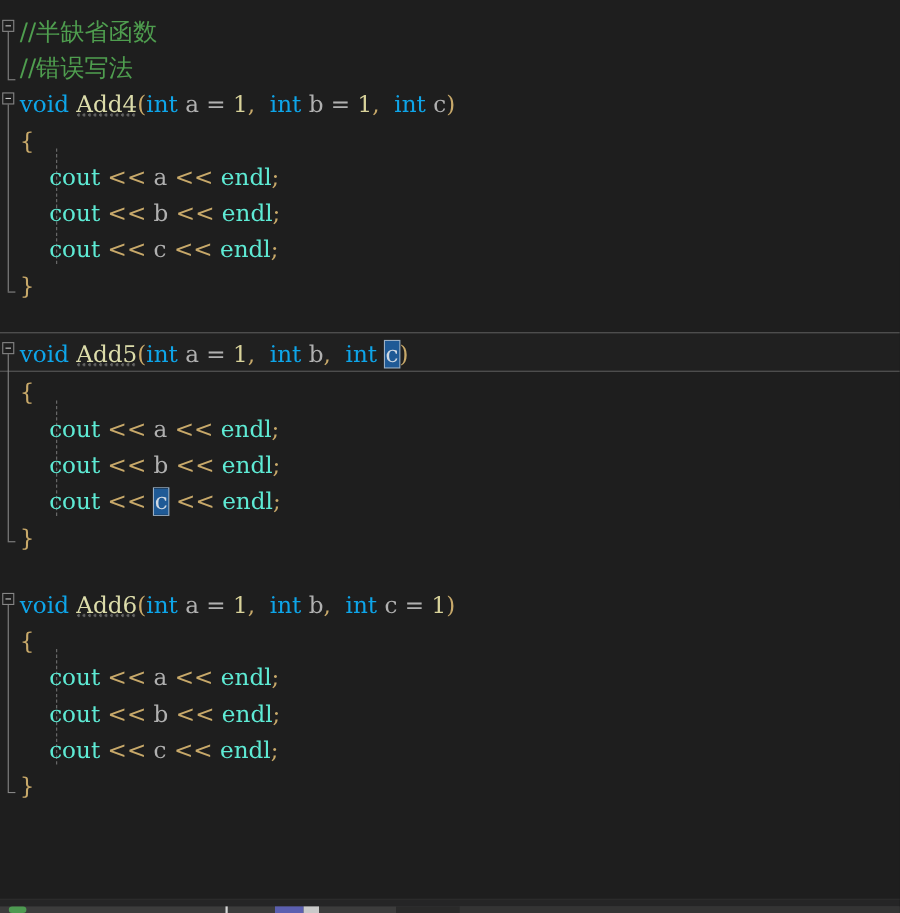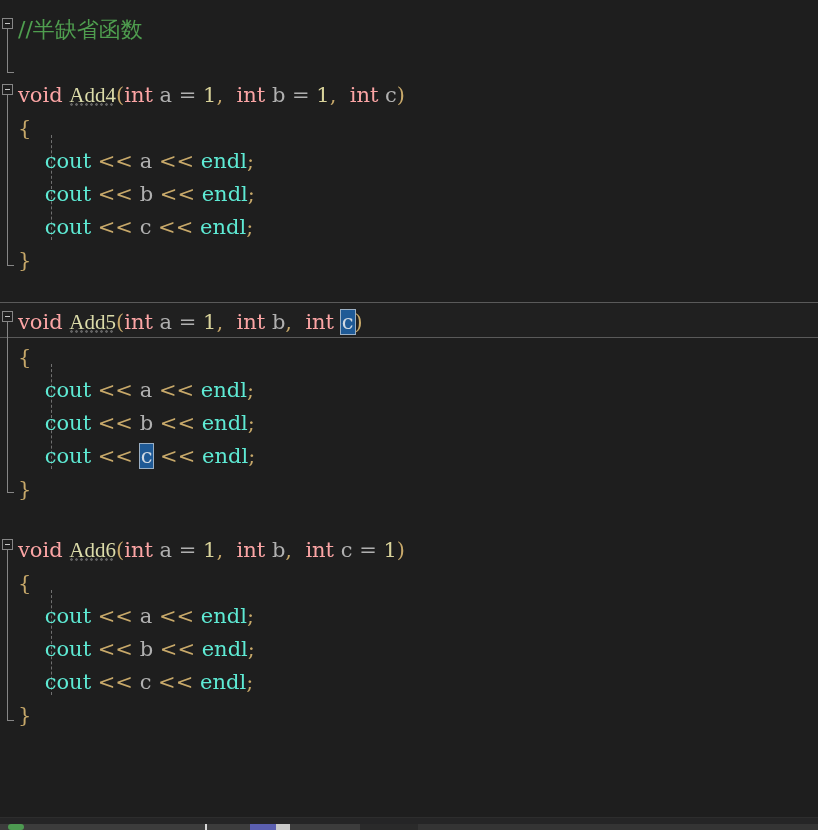--- a/index.html
+++ b/index.html
@@ -46,22 +46,22 @@
   }
   .code-text {
     position: absolute;
     left: 18px;
     top: 0;
     white-space: pre;
   }
 
   
   .t-comment  { color: #4f9e4f; font-family: "DejaVu Sans", "Liberation Sans", sans-serif; font-size: 22px; }
-  .t-keyword  { color: #fca5a5; }
-  .t-func     { color: #dcdcaa; position: relative; font-family: Liberation Serif, serif; }
+  .t-keyword  { color: #0ea5e9; }
+  .t-func     { color: #dcdcaa; position: relative; }
   .t-punct    { color: #c8a96a; }
   .t-ident    { color: #b0b0b0; }
   .t-op       { color: #b0b0b0; }
   .t-number   { color: #d8d29a; }
   .t-stream   { color: #5eead4; }
   .t-shift    { color: #c8a96a; }
   .t-brace    { color: #c8a96a; }
   .t-semi     { color: #c8a96a; }
 
   
@@ -201,20 +201,21 @@
     </div>
 
   <div id="indent-guides">
       <div class="indent-guide" style="left: 51px; top: 135px; height: 105px;"></div>
       <div class="indent-guide" style="left: 51px; top: 364px; height: 105px;"></div>
       <div class="indent-guide" style="left: 51px; top: 590px; height: 105px;"></div>
     </div>
 
   <div id="code-surface">
       <div class="code-line" style="top: 13px;"><span class="code-text"><span class="t-comment">//半缺省函数</span></span></div>
+      <div class="code-line" style="top: 46px;"><span class="code-text"><span class="t-comment">//错误写法</span></span></div>
       <div class="code-line" style="top: 79px;"><span class="code-text"><span class="t-keyword">void</span><span class="t-plain"> </span><span class="t-func squiggle">Add4</span><span class="t-punct">(</span><span class="t-keyword">int</span><span class="t-ident"> a </span><span class="t-op">=</span><span class="t-plain"> </span><span class="t-number">1</span><span class="t-punct">,</span><span class="t-plain">  </span><span class="t-keyword">int</span><span class="t-ident"> b </span><span class="t-op">=</span><span class="t-plain"> </span><span class="t-number">1</span><span class="t-punct">,</span><span class="t-plain">  </span><span class="t-keyword">int</span><span class="t-ident"> c</span><span class="t-punct">)</span></span></div>
       <div class="code-line" style="top: 112px;"><span class="code-text"><span class="t-brace">{</span></span></div>
       <div class="code-line" style="top: 145px;"><span class="code-text"><span class="t-plain">    </span><span class="t-stream">cout</span><span class="t-plain"> </span><span class="t-shift">&lt;&lt;</span><span class="t-plain"> </span><span class="t-ident">a</span><span class="t-plain"> </span><span class="t-shift">&lt;&lt;</span><span class="t-plain"> </span><span class="t-stream">endl</span><span class="t-semi">;</span></span></div>
       <div class="code-line" style="top: 178px;"><span class="code-text"><span class="t-plain">    </span><span class="t-stream">cout</span><span class="t-plain"> </span><span class="t-shift">&lt;&lt;</span><span class="t-plain"> </span><span class="t-ident">b</span><span class="t-plain"> </span><span class="t-shift">&lt;&lt;</span><span class="t-plain"> </span><span class="t-stream">endl</span><span class="t-semi">;</span></span></div>
       <div class="code-line" style="top: 211px;"><span class="code-text"><span class="t-plain">    </span><span class="t-stream">cout</span><span class="t-plain"> </span><span class="t-shift">&lt;&lt;</span><span class="t-plain"> </span><span class="t-ident">c</span><span class="t-plain"> </span><span class="t-shift">&lt;&lt;</span><span class="t-plain"> </span><span class="t-stream">endl</span><span class="t-semi">;</span></span></div>
       <div class="code-line" style="top: 244px;"><span class="code-text"><span class="t-brace">}</span></span></div>
       <div class="code-line" style="top: 277px;"><span class="code-text"></span></div>
       <div class="code-line" style="top: 306px;"><span class="code-text"><span class="t-keyword">void</span><span class="t-plain"> </span><span class="t-func squiggle">Add5</span><span class="t-punct">(</span><span class="t-keyword">int</span><span class="t-ident"> a </span><span class="t-op">=</span><span class="t-plain"> </span><span class="t-number">1</span><span class="t-punct">,</span><span class="t-plain">  </span><span class="t-keyword">int</span><span class="t-ident"> b</span><span class="t-punct">,</span><span class="t-plain">  </span><span class="t-keyword">int</span><span class="t-plain"> </span><span class="t-ident ref-hl">c</span><span class="t-punct">)</span></span></div>
       <div class="code-line" style="top: 341px;"><span class="code-text"><span class="t-brace">{</span></span></div>
       <div class="code-line" style="top: 374px;"><span class="code-text"><span class="t-plain">    </span><span class="t-stream">cout</span><span class="t-plain"> </span><span class="t-shift">&lt;&lt;</span><span class="t-plain"> </span><span class="t-ident">a</span><span class="t-plain"> </span><span class="t-shift">&lt;&lt;</span><span class="t-plain"> </span><span class="t-stream">endl</span><span class="t-semi">;</span></span></div>

